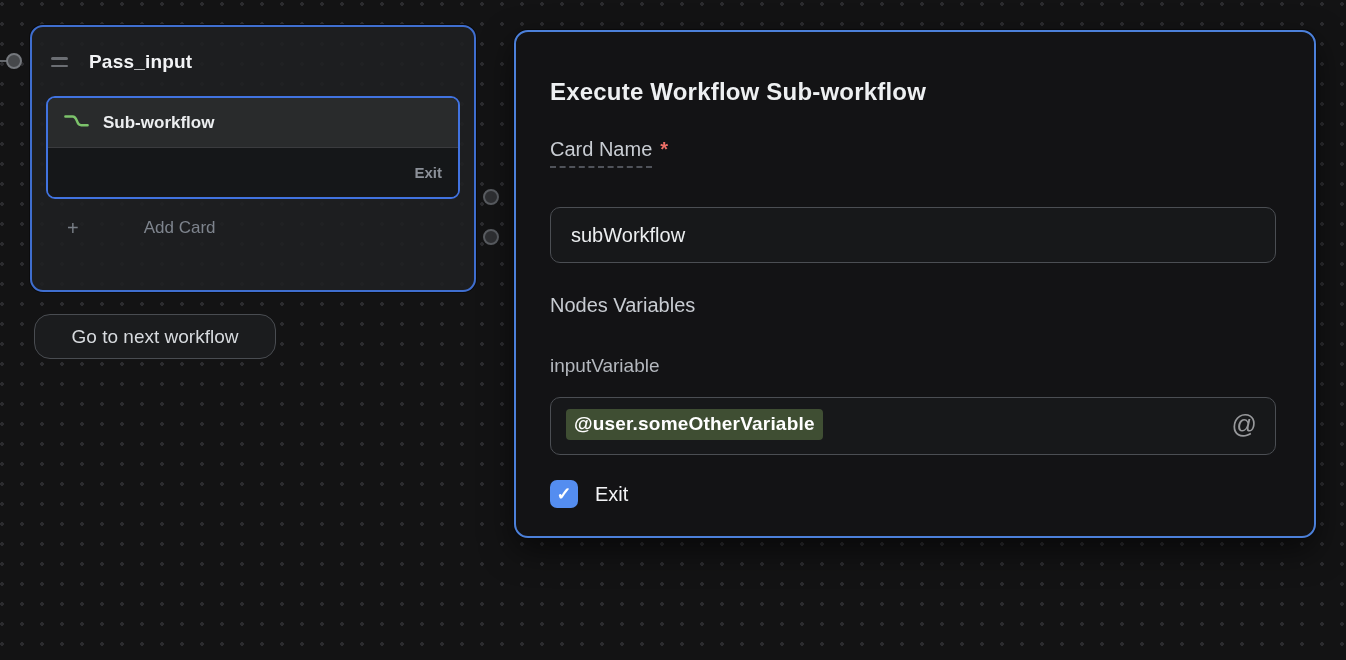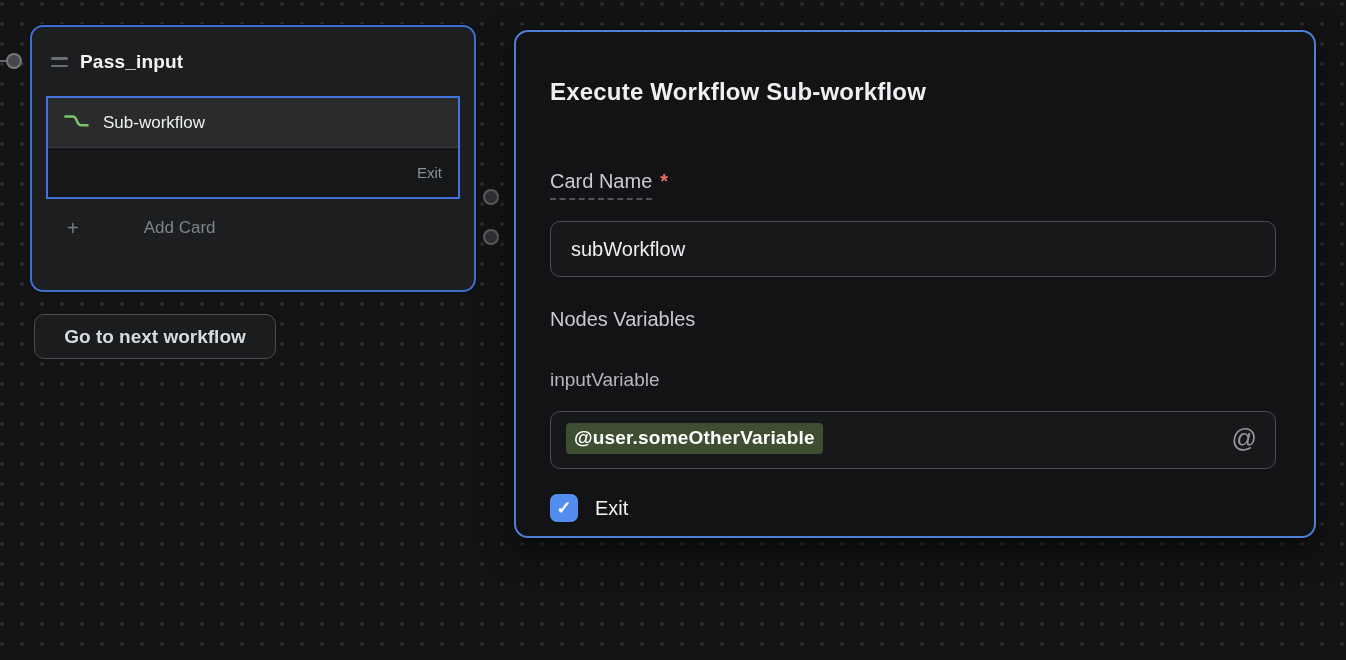--- a/index.html
+++ b/index.html
@@ -14,29 +14,30 @@
     background-position: 12px 14px;
   }
 
   
   .node {
     position:absolute; left:30px; top:25px; width:446px; height:267px;
     background:rgba(31,32,34,0.88);
     border:2px solid #3f6ecf; border-radius:13px;
     box-shadow:0 0 0 1px #0b0b0c;
   }
-  .node-header { display:flex; align-items:center; gap:12px; padding:24px 16px 0 19px; }
+  .node-header { display:flex; align-items:center; gap:21px; padding:24px 16px 0 19px; }
   .drag-handle { display:flex; flex-direction:column; gap:5px; cursor:grab; }
   .drag-handle span { width:17px; height:2.5px; background:#6b6e73; border-radius:2px; display:block; }
   .node-title { font-size:19px; font-weight:700; color:#f2f3f5; letter-spacing:0.2px; }
 
   .step-card {
     margin:23px 14px 3px 14px;
-    border:2px solid #4173e0; border-radius:0; overflow:hidden;
+    border:2px solid #4173e0; border-radius:9px; overflow:hidden;
     background:rgba(23,24,26,0.9);
+    font-weight:bold;
   }
   .step-main {
     display:flex; align-items:center; gap:13px;
     height:50px; padding:0 15px;
     background:rgba(43,44,46,0.92);
     border-bottom:1px solid #3a3b3e;
   }
   .step-label { font-size:17px; color:#eceef0; }
   .step-exit {
     height:49px; display:flex; align-items:center; justify-content:flex-end;
@@ -44,22 +45,22 @@
   }
   .step-exit-label { color:#8b9098; font-size:15px; }
 
   .add-card { display:flex; align-items:center; gap:17px; margin-top:19px; padding-left:35px; cursor:pointer; }
   .add-card .plus { color:#787e86; font-size:20px; font-weight:400; line-height:1; }
   .add-card .label { color:#7e848d; font-size:17px;margin-left:48px; }
 
   
   .next-btn {
     position:absolute; left:34px; top:314px; width:242px; height:45px;
-    background:#1b1c1e; border:1px solid #494c51; border-radius:10px;
-    color:#d7dade; font-size:19px; font-weight:700;
+    background:#1b1c1e; border:1px solid #494c51; border-radius:16px;
+    color:#d7dade; font-size:19px; font-weight:400;
     display:flex; align-items:center; justify-content:center;
     font-family:"Liberation Sans", sans-serif; cursor:pointer;
   }
 
   
   .port-line { position:absolute; left:0; top:60px; width:9px; height:2px; background:#64676c; }
   .port { position:absolute; width:16px; height:16px; border-radius:50%; }
   .port-in   { left:6px;  top:53px;  background:#46484b; border:2px solid #75787d; }
   .port-mid1 { left:483px; top:189px; background:#2f3033; border:2px solid #5a5d62; }
   .port-mid2 { left:483px; top:229px; background:#2f3033; border:2px solid #5a5d62; }
@@ -67,29 +68,29 @@
   
   .panel {
     position:absolute; left:514px; top:30px; width:802px; height:508px;
     background:#131315;
     border:2px solid #4c80da; border-radius:14px;
     box-shadow:0 0 0 1px #0a0a0b, 0 12px 32px rgba(0,0,0,0.55);
   }
   .panel-inner { padding:46px 38px 0 34px; }
   .panel-title { font-size:24px; font-weight:700; color:#eef0f2; letter-spacing:0.2px; }
 
-  .field-label-row { margin-top:64px; display:flex; align-items:baseline; gap:8px; }
+  .field-label-row { margin-top:32px; display:flex; align-items:baseline; gap:8px; }
   .dashed-label {
     display:inline-block; font-size:20px; color:#c8ccd2;
     padding-bottom:5px; border-bottom:2px dashed #50535a;
   }
   .required { color:#ed6f67; font-size:20px; font-weight:700; }
 
   .text-input {
-    margin-top:21px; height:56px; border-radius:10px;
+    margin-top:39px; height:56px; border-radius:10px;
     border:1.5px solid #4b4e53; background:#17181a;
     display:flex; align-items:center; padding:0 20px;
     font-size:20px; color:#eceef0; cursor:text;
   }
 
   .section-label { margin-top:31px; font-size:20px; color:#c8ccd2; }
   .var-name { margin-top:38px; font-size:19px; color:#b4b8be; }
 
   .var-input {
     margin-top:20px; height:58px; border-radius:10px;

